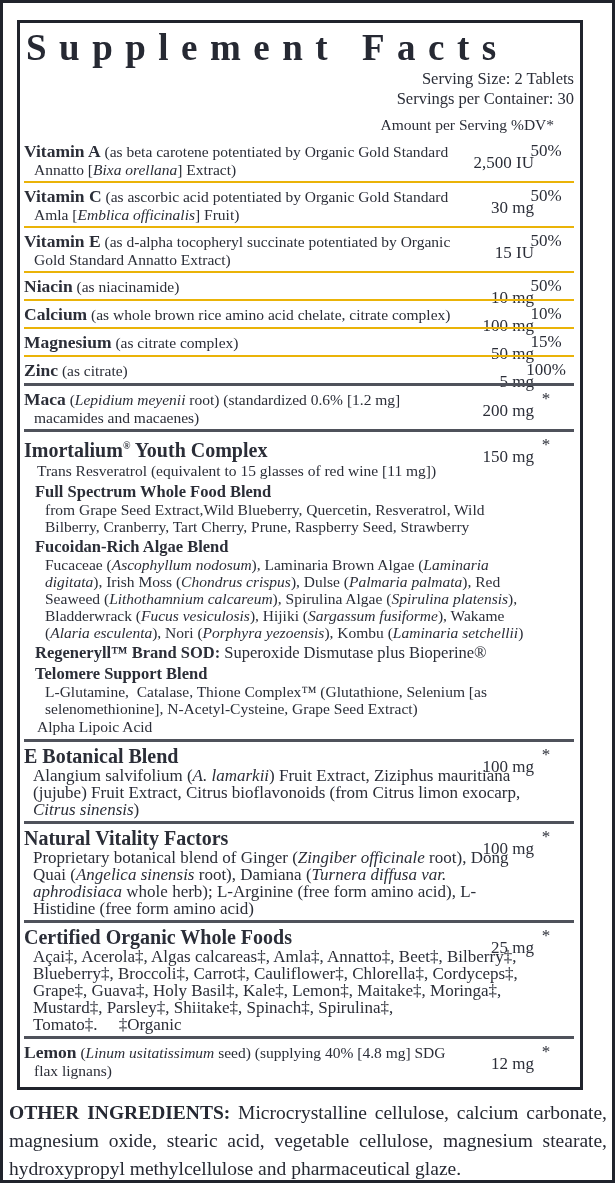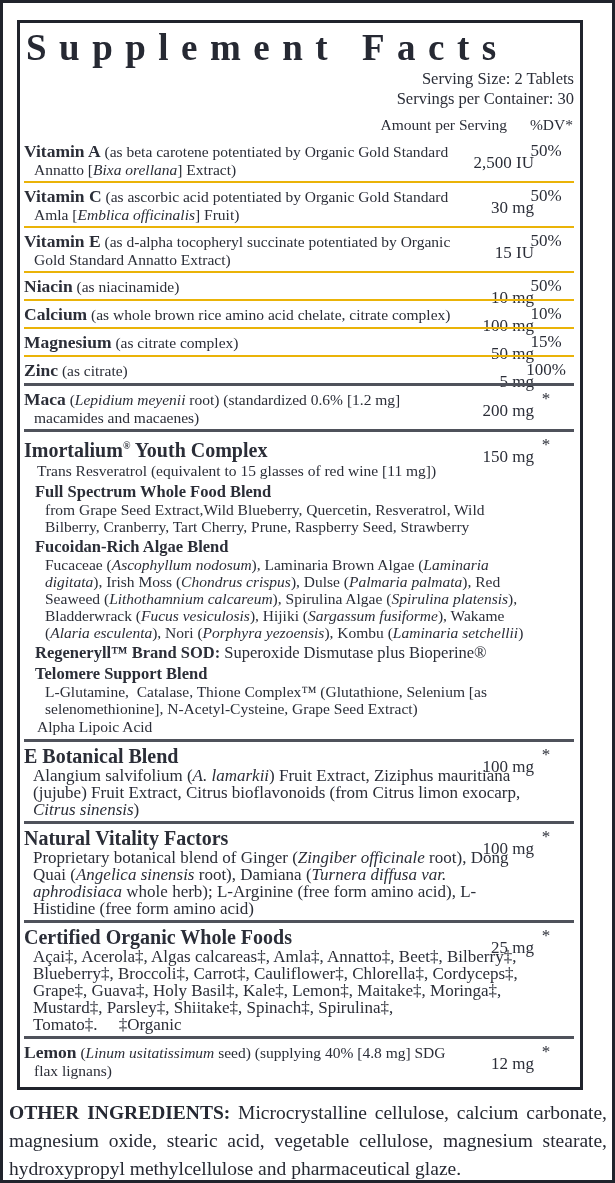--- a/index.html
+++ b/index.html
@@ -16,21 +16,21 @@
   .title{
     font-weight:700;font-size:37px;line-height:40px;letter-spacing:12.5px;
     white-space:nowrap;color:#262933;padding:3px 0 1px 2px;
     transform:scaleX(1.0);transform-origin:left center;
   }
   .serv{font-size:16.5px;line-height:20px;padding-left:3px;text-align:right;}
   .bar8{height:8px;background:#20232c;margin-top:4px;}
   .bar4{height:4px;background:#20232c;margin-top:2px;}
   .bar7{height:7px;background:#20232c;margin-top:3px;}
   .colhead{text-align:right;font-size:15.5px;padding:3px 1px 2px 0;}
-  .colhead .dvlab{display:inline-block;width:62px;text-align:right;}
+  .colhead .dvlab{display:inline-block;width:62px;text-align:left;}
   .row{position:relative;padding:2px 0 3px;}
   .sep-thin{border-top:2px solid #eab308;}
   .sep-med{border-top:3px solid #4f525b;}
   .nline{font-size:15.5px;line-height:17px;padding:1px 112px 0 10px;text-indent:-10px;}
   .nline.haswide{padding-right:100px;}
   .name{font-weight:700;font-size:17.5px;line-height:20px;text-align:right;}
   .name sup{font-size:10px;}
   .name.lg{font-size:20px;line-height:22px;}
   .desc{font-size:15.5px;}
   .it{font-style:italic;}

